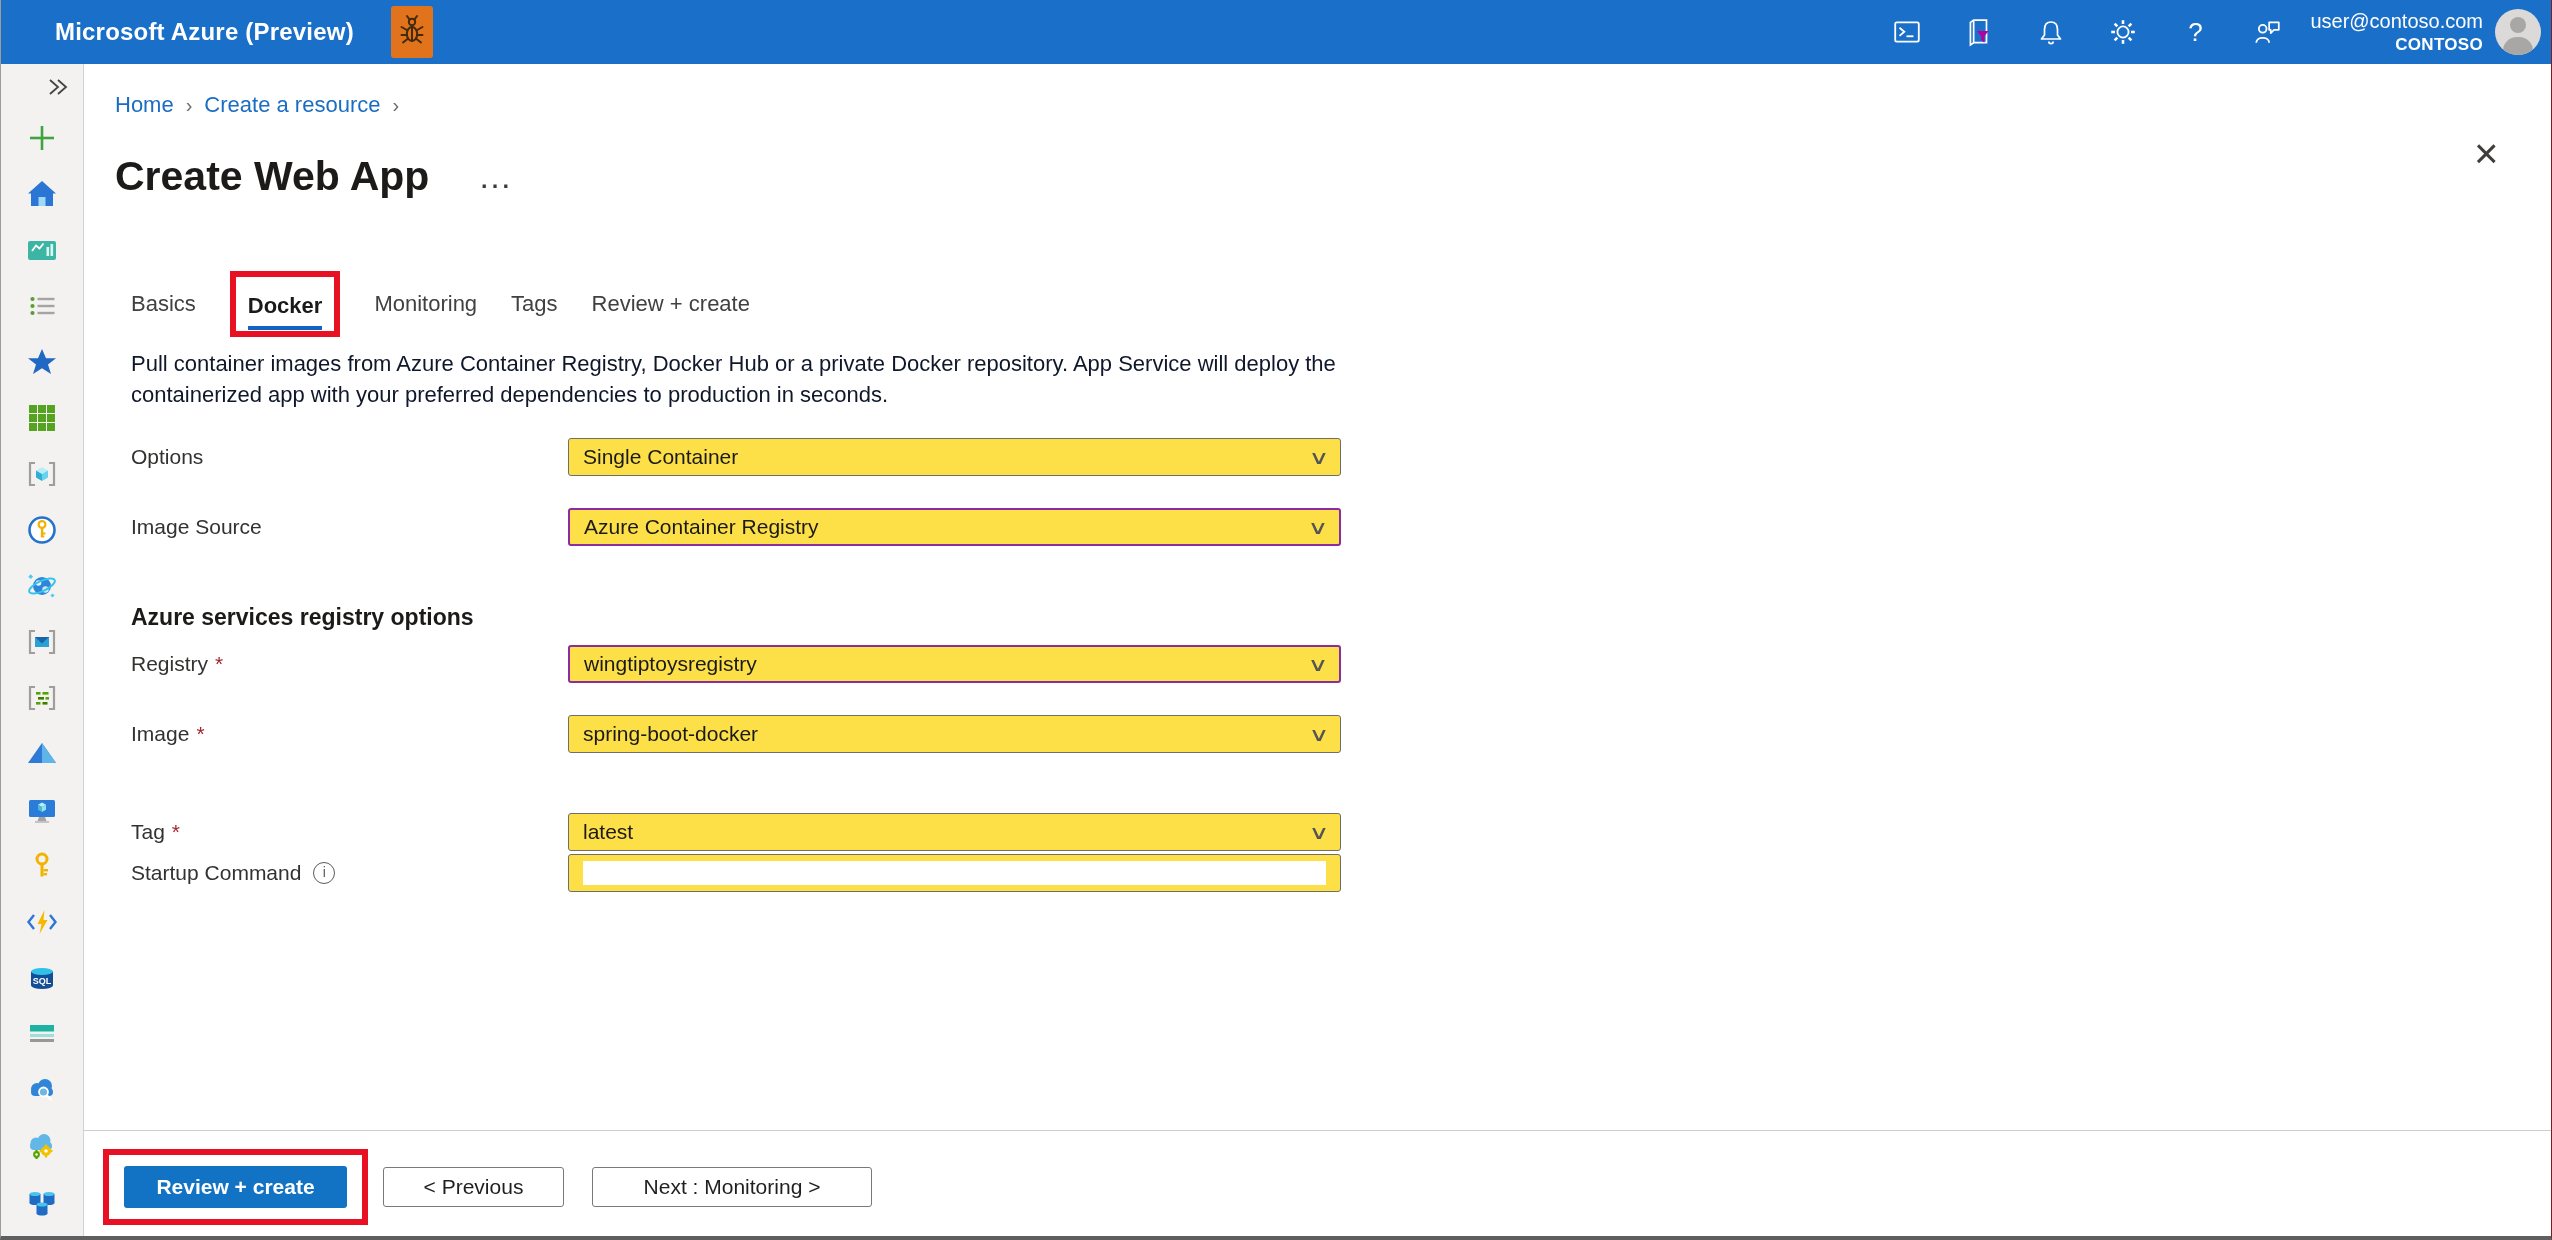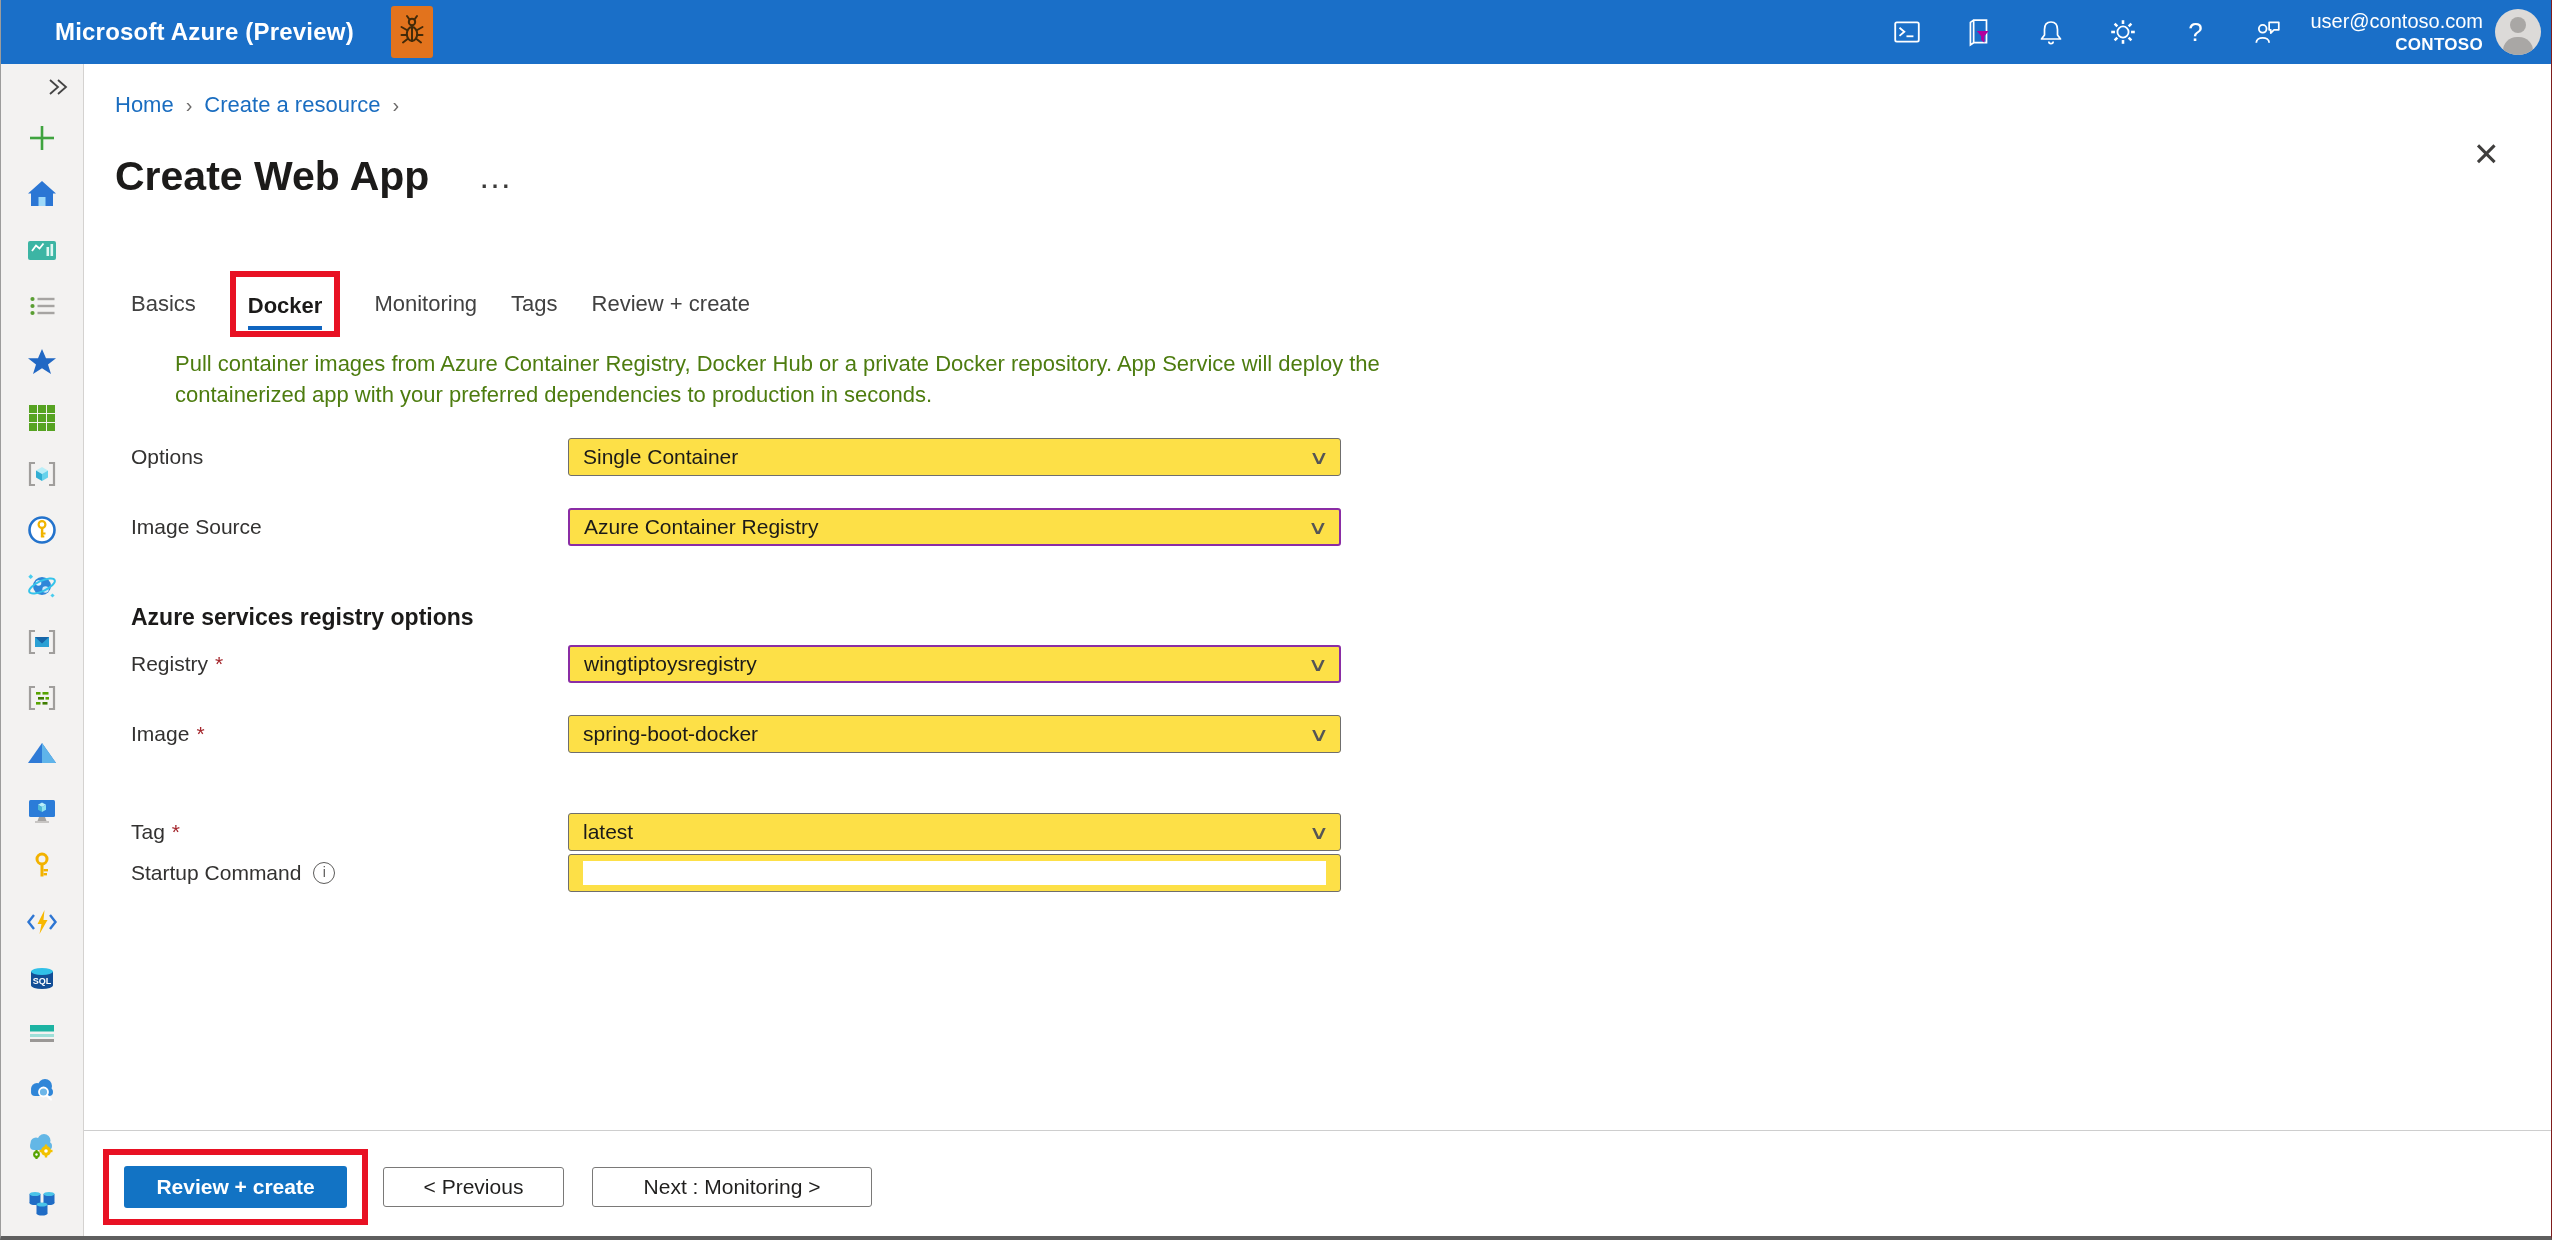--- a/index.html
+++ b/index.html
@@ -47,21 +47,21 @@
   .title-ellipsis { position:absolute; left:394px; top:88px; font-size:34px; color:#3b3a39;
                     letter-spacing:2px; cursor:pointer; line-height:48px; }
   .close-x { position:absolute; left:2390px; top:66px; font-size:42px; font-weight:300; color:#3f3e3d;
              cursor:pointer; line-height:48px; }
 
   .tabs { position:absolute; left:47px; top:196px; height:88px; display:flex; align-items:center; gap:34px; }
   .tab { font-size:22px; color:#414141; cursor:pointer; white-space:nowrap; }
   .redbox-tab { border:6px solid #e81123; padding:16px 12px 12px 12px; }
   .tab-active { font-weight:700; color:#1b1a19; padding-bottom:8px; border-bottom:4px solid #1065c0; }
 
-  .desc { position:absolute; left:47px; top:284px; width:1230px; font-size:22px; line-height:31px; color:#4d7c0f;margin-left:44px; }
+  .desc { position:absolute; left:47px; top:284px; width:1230px; font-size:22px; line-height:31px; color:#0f172a; }
 
   .form-row { position:absolute; left:47px; width:1215px; height:38px; display:flex; align-items:center; }
   .row-1 { top:374px; } .row-2 { top:444px; } .row-3 { top:581px; }
   .row-4 { top:651px; } .row-5 { top:720px;margin-top:29px; } .row-6 { top:790px; }
   .f-label { width:437px; flex:none; font-size:21px; color:#333231; display:flex; align-items:center; }
   .req { color:#a4262c; margin-left:7px; font-size:21px; }
   .info-i { margin-left:12px; width:22px; height:22px; border:1.5px solid #5c5b5a; border-radius:50%;
             color:#5c5b5a; font-size:14px; line-height:19px; text-align:center; font-style:normal; }
   .dropdown, .textbox { width:773px; height:38px; background:#fde047; border:1px solid #6f6e6d; border-radius:3px;
             display:flex; align-items:center; justify-content:space-between; padding:8px 14px;

